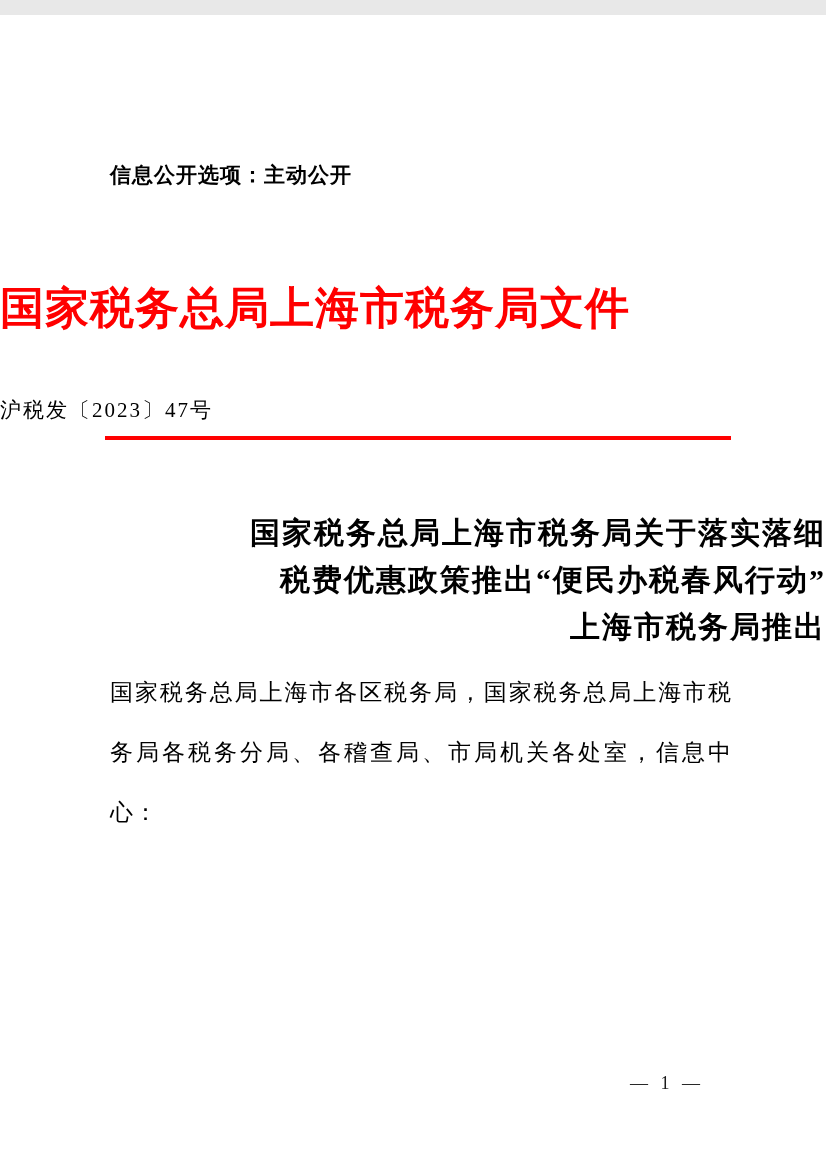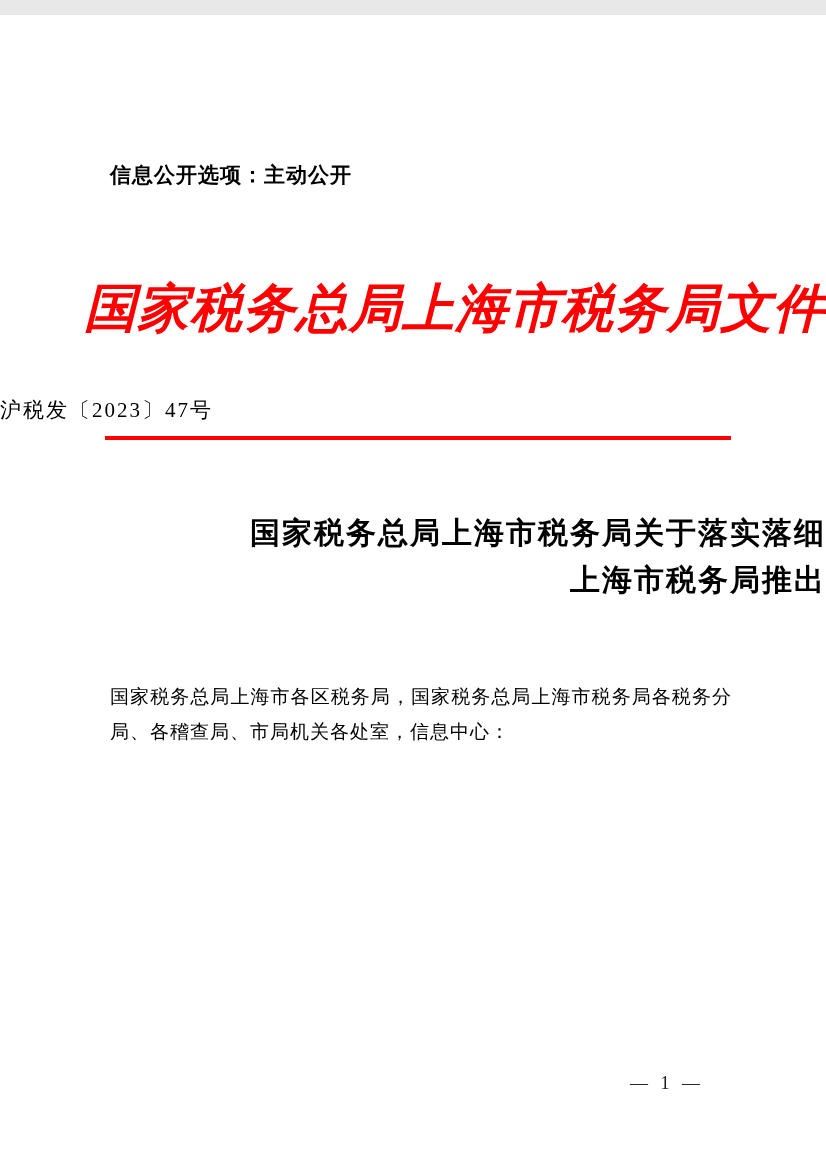--- a/index.html
+++ b/index.html
@@ -21,28 +21,27 @@
     font-weight: bold;
     font-size: 21px;
     line-height: 26px;
     letter-spacing: 1px;
   }
   .agency {
     position: absolute;
     left: 0;
     top: 263px;
     width: 100%;
-    text-align: right;
+    text-align: left;
     color: #ff0000;
     font-weight: bold;
-    font-size: 52px;
+    font-size: 44px;
     line-height: 62px;
     letter-spacing: 1px;
     white-space: nowrap;
-    font-style: italic;
   }
   .docnum {
     position: absolute;
     left: 0;
     top: 380px;
     width: 100%;
     font-size: 21px;
     line-height: 30px;
     letter-spacing: 2px;
   }
@@ -61,24 +60,24 @@
     width: 100%;
     text-align: right;
     font-weight: bold;
     font-size: 30px;
     line-height: 47px;
     letter-spacing: 2px;
   }
   .content {
     position: absolute;
     left: 110px;
-    top: 664px;
+    top: 648px;
     width: 622px;
-    font-size: 19px;
-    line-height: 35px;
+    font-size: 23px;
+    line-height: 60px;
     text-align: justify;
     letter-spacing: 1px;
   }
   .content p { margin: 0; }
   .content p.indented { text-indent: 2em; }
   .pagenum {
     position: absolute;
     left: 630px;
     top: 1057px;
     font-size: 18px;
@@ -96,20 +95,21 @@
   <div class="disclosure">信息公开选项：主动公开</div>
 
   <div class="agency">国家税务总局上海市税务局文件</div>
 
   <div class="docnum">沪税发〔2023〕47号</div>
 
   <div class="redline"></div>
 
   <div class="doctitle">
     <div>国家税务总局上海市税务局关于落实落细</div>
+    <div>税费优惠政策推出“便民办税春风行动”</div>
     <div>上海市税务局推出</div>
   </div>
 
   <div class="content">
     <p>国家税务总局上海市各区税务局，国家税务总局上海市税务局各税务分局、各稽查局、市局机关各处室，信息中心：</p>
   </div>
 
   <div class="pagenum">— 1 —</div>
 
 </div>

